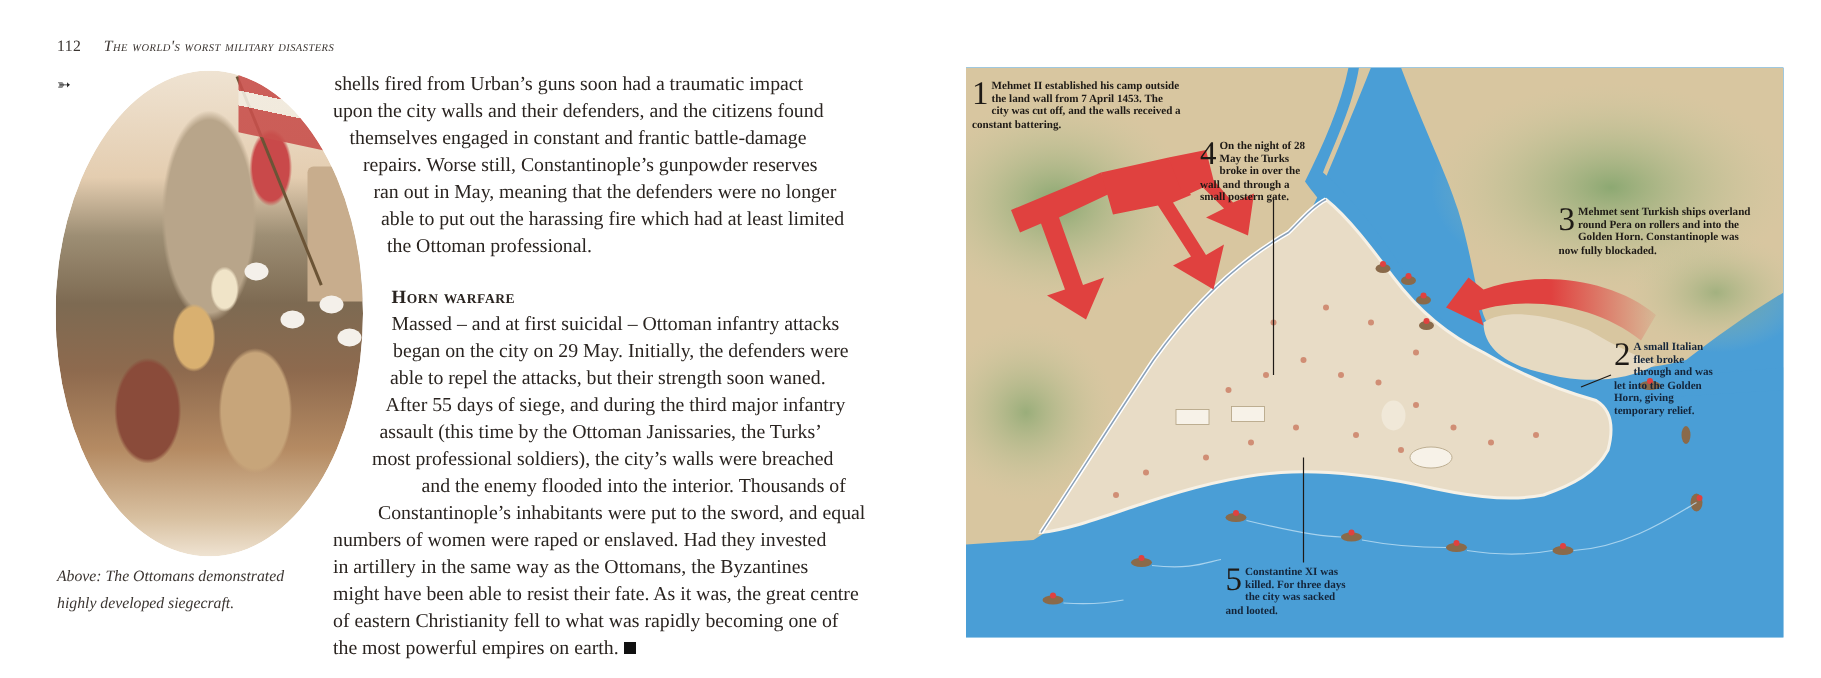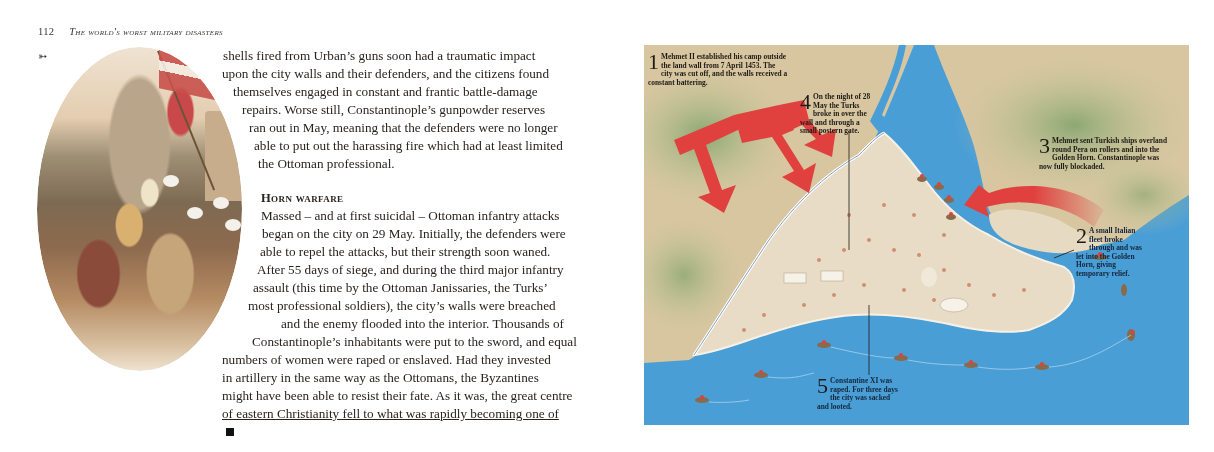--- a/index.html
+++ b/index.html
@@ -70,20 +70,22 @@
     <div class="tower"></div>
     <div class="pole"></div>
     <div class="flag"></div>
     <div class="turban" style="left:126px;top:128px;"></div>
     <div class="turban" style="left:150px;top:160px;"></div>
     <div class="turban" style="left:176px;top:150px;"></div>
     <div class="turban" style="left:188px;top:172px;"></div>
   </div>
 
   <div class="caption">
+    <div>Above: The Ottomans demonstrated</div>
+    <div>highly developed siegecraft.</div>
   </div>
 
   <div class="body-text">
     <div class="line" style="left:223px;top:47px;">shells fired from Urban’s guns soon had a traumatic impact</div>
     <div class="line" style="left:222px;top:65px;text-align:center;">upon the city walls and their defenders, and the citizens found</div>
     <div class="line" style="left:233px;top:83px;">themselves engaged in constant and frantic battle-damage</div>
     <div class="line" style="left:242px;top:101px;">repairs. Worse still, Constantinople’s gunpowder reserves</div>
     <div class="line" style="left:249px;top:119px;">ran out in May, meaning that the defenders were no longer</div>
     <div class="line" style="left:254px;top:137px;">able to put out the harassing fire which had at least limited</div>
     <div class="line" style="left:258px;top:155px;">the Ottoman professional.</div>
@@ -94,23 +96,23 @@
     <div class="line" style="left:262px;top:225px;">began on the city on 29 May. Initially, the defenders were</div>
     <div class="line" style="left:260px;top:243px;">able to repel the attacks, but their strength soon waned.</div>
     <div class="line" style="left:257px;top:261px;">After 55 days of siege, and during the third major infantry</div>
     <div class="line" style="left:253px;top:279px;">assault (this time by the Ottoman Janissaries, the Turks’</div>
     <div class="line" style="left:248px;top:297px;">most professional soldiers), the city’s walls were breached</div>
     <div class="line" style="left:241px;top:315px;margin-left:40px;">and the enemy flooded into the interior. Thousands of</div>
     <div class="line" style="left:231px;top:333px;margin-left:21px;">Constantinople’s inhabitants were put to the sword, and equal</div>
     <div class="line" style="left:222px;top:351px;">numbers of women were raped or enslaved. Had they invested</div>
     <div class="line" style="left:222px;top:369px;">in artillery in the same way as the Ottomans, the Byzantines</div>
     <div class="line" style="left:222px;top:387px;">might have been able to resist their fate. As it was, the great centre</div>
-    <div class="line" style="left:222px;top:405px;text-decoration:underline;">of eastern Christianity fell to what was rapidly becoming one of</div>
+    <div class="line" style="left:222px;top:405px;">of eastern Christianity fell to what was rapidly becoming one of</div>
     <div class="line" style="left:222px;top:423px;">
-      <span class="endmark"></span>
+      <span>the most powerful empires on earth.</span><span class="endmark"></span>
     </div>
   </div>
 </div>
 
 <div class="page-right">
   <div class="map">
     <svg width="545" height="380" viewBox="0 0 545 380">
       <defs>
         <radialGradient id="hill1" cx="0.5" cy="0.5" r="0.5">
           <stop offset="0" stop-color="#7fa36a"></stop>
@@ -237,16 +239,16 @@
     <div class="annot" style="left:395px;top:92px;width:128px;">
       <span class="num">3</span>
       <span>Mehmet sent Turkish ships overland round Pera on rollers and into the Golden Horn. Constantinople was now fully blockaded.</span>
     </div>
     <div class="annot on-water" style="left:432px;top:182px;width:72px;">
       <span class="num">2</span>
       <span>A small Italian fleet broke through and was let into the Golden Horn, giving temporary relief.</span>
     </div>
     <div class="annot on-water" style="left:173px;top:332px;width:82px;">
       <span class="num">5</span>
-      <span>Constantine XI was raped. For three days the city was sacked and looted.</span>
+      <span>Constantine XI was killed. For three days the city was sacked and looted.</span>
     </div>
   </div>
 </div>
 
 </body></html>

